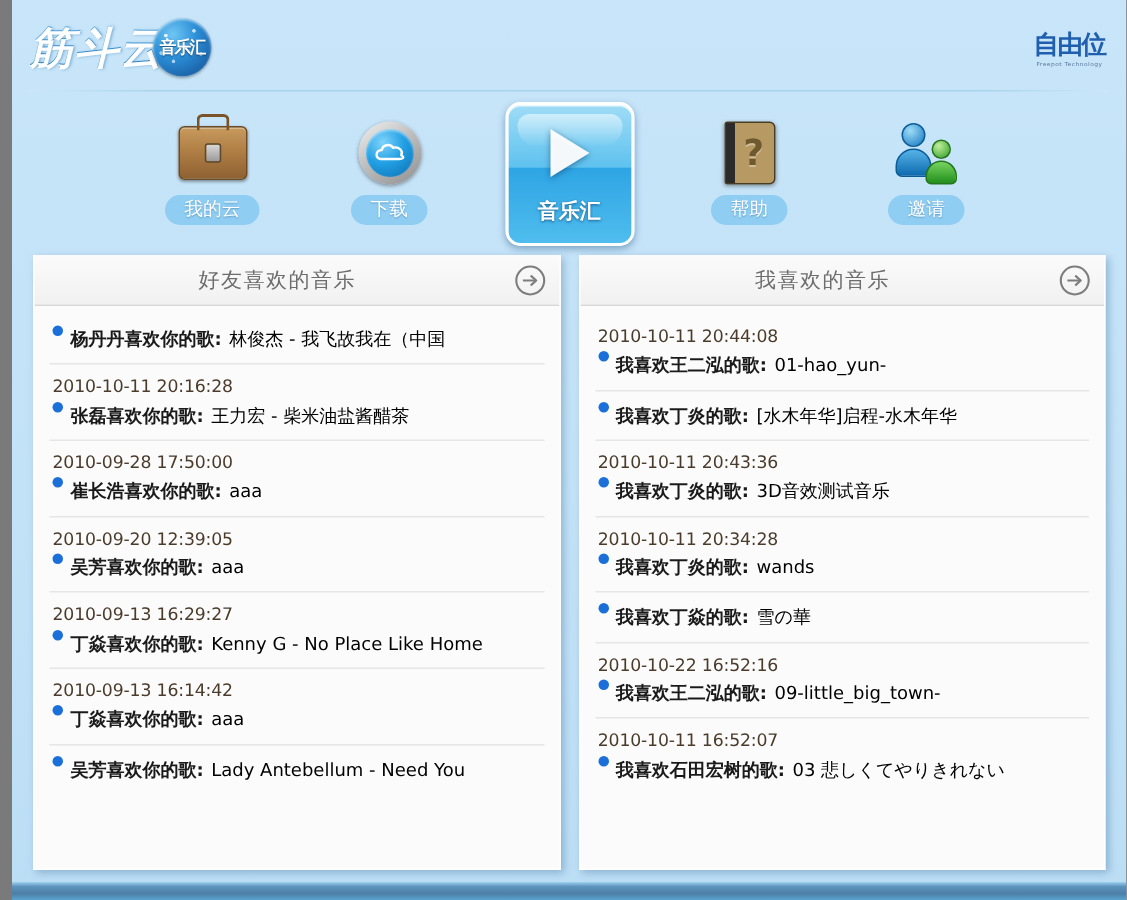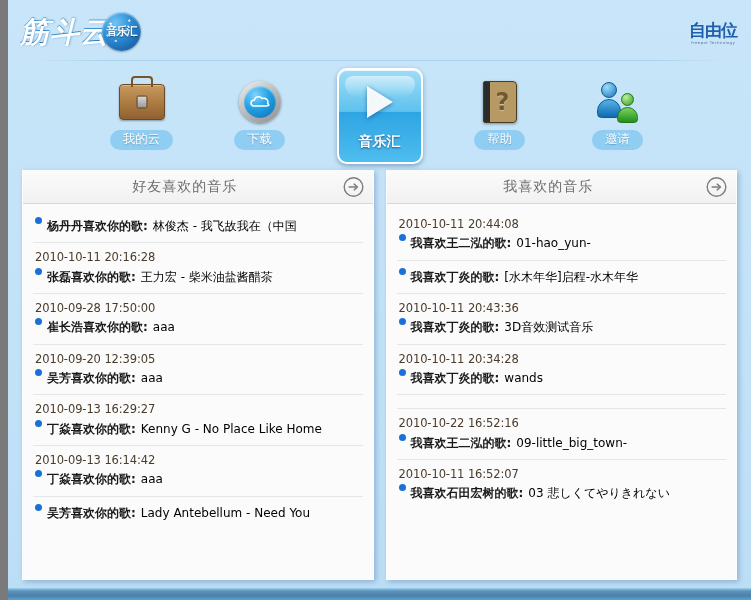--- a/index.html
+++ b/index.html
@@ -587,20 +587,25 @@
         <div class="entry">
           <div class="entry-time">2010-10-11 20:34:28</div>
           <div class="entry-line">
             <span class="bullet"></span>
             <span class="entry-actor">我喜欢丁炎的歌:</span>
             <span class="entry-song">wands</span>
           </div>
         </div>
 
         <div class="entry">
+          <div class="entry-line">
+            <span class="bullet"></span>
+            <span class="entry-actor">我喜欢丁焱的歌:</span>
+            <span class="entry-song">雪の華</span>
+          </div>
         </div>
 
         <div class="entry">
           <div class="entry-time">2010-10-22 16:52:16</div>
           <div class="entry-line">
             <span class="bullet"></span>
             <span class="entry-actor">我喜欢王二泓的歌:</span>
             <span class="entry-song">09-little_big_town-</span>
           </div>
         </div>

